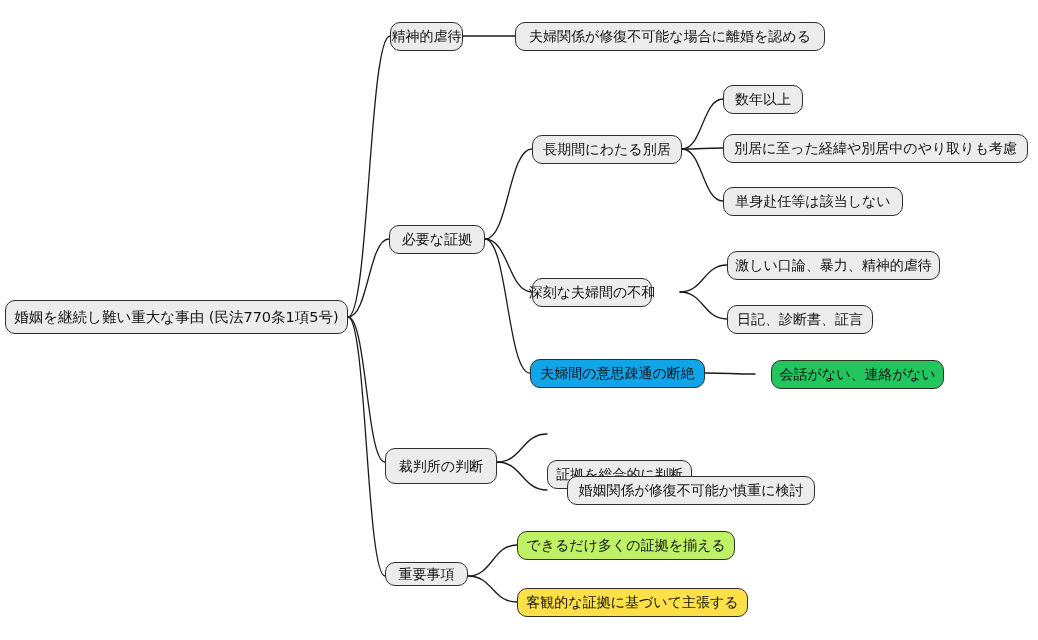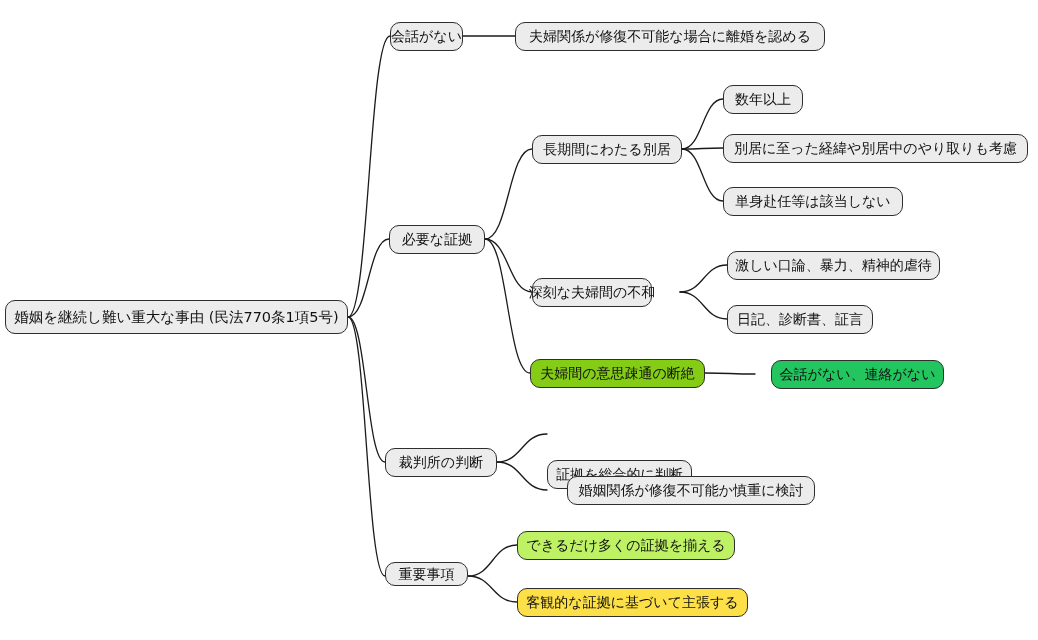--- a/index.html
+++ b/index.html
@@ -71,21 +71,21 @@
       <path d="M 497 462 C 522 462, 522 434, 547 434" stroke="#1a1a1a"></path>
       <path d="M 497 462 C 522 462, 522 490, 547 490" stroke="#1a1a1a"></path>
       <path d="M 468 576 C 492.5 576, 492.5 545, 517 545" stroke="#1a1a1a"></path>
       <path d="M 468 576 C 492.5 576, 492.5 602, 517 602" stroke="#1a1a1a"></path>
     </svg>
 
 <div class="node root" style="left: 5px; top: 300px; width: 343px; height: 34px; background: rgb(236, 236, 236); border-color: rgb(46, 46, 46);">
       <span>婚姻を継続し難い重大な事由 (民法770条1項5号)</span>
     </div>
     <div class="node" style="left: 390px; top: 21.5px; width: 73px; height: 29px; background: rgb(236, 236, 236); border-color: rgb(46, 46, 46);">
-      <span>会話がない</span>
+      <span>精神的虐待</span>
     </div>
     <div class="node" style="left: 515px; top: 21.5px; width: 310px; height: 29px; background: rgb(236, 236, 236); border-color: rgb(46, 46, 46);">
       <span>夫婦関係が修復不可能な場合に離婚を認める</span>
     </div>
     <div class="node" style="left: 389px; top: 224.5px; width: 96px; height: 29px; background: rgb(236, 236, 236); border-color: rgb(46, 46, 46);">
       <span>必要な証拠</span>
     </div>
     <div class="node" style="left: 532px; top: 134.5px; width: 150px; height: 29px; background: rgb(236, 236, 236); border-color: rgb(46, 46, 46);">
       <span>長期間にわたる別居</span>
     </div>
@@ -100,27 +100,27 @@
     </div>
     <div class="node" style="left: 532px; top: 277.5px; width: 120px; height: 29px; background: rgb(236, 236, 236); border-color: rgb(46, 46, 46);">
       <span>深刻な夫婦間の不和</span>
     </div>
     <div class="node" style="left: 727px; top: 250.5px; width: 213px; height: 29px; background: rgb(236, 236, 236); border-color: rgb(46, 46, 46);">
       <span>激しい口論、暴力、精神的虐待</span>
     </div>
     <div class="node" style="left: 727px; top: 304.5px; width: 146px; height: 29px; background: rgb(236, 236, 236); border-color: rgb(46, 46, 46);">
       <span>日記、診断書、証言</span>
     </div>
-    <div class="node" style="left: 530px; top: 358.5px; width: 175px; height: 29px; background: #84cc16; border-color: rgb(46, 46, 46);">
+    <div class="node" style="left: 530px; top: 358.5px; width: 175px; height: 29px; background: #0ea5e9; border-color: rgb(46, 46, 46);">
       <span>夫婦間の意思疎通の断絶</span>
     </div>
     <div class="node" style="left: 771px; top: 359.5px; width: 173px; height: 29px; background: #22c55e; border-color: rgb(46, 46, 46);">
       <span>会話がない、連絡がない</span>
     </div>
-    <div class="node" style="left: 385px; top: 447.5px; width: 112px; height: 29px; background: rgb(236, 236, 236); border-color: rgb(46, 46, 46);">
+    <div class="node" style="left: 385px; top: 447.5px; width: 112px; height: 36px; background: rgb(236, 236, 236); border-color: rgb(46, 46, 46);">
       <span>裁判所の判断</span>
     </div>
     <div class="node" style="left: 547px; top: 419.5px; width: 145px; height: 29px; background: rgb(236, 236, 236); border-color: rgb(46, 46, 46); margin-top: 40px;">
       <span>証拠を総合的に判断</span>
     </div>
     <div class="node" style="left: 567px; top: 475.5px; width: 248px; height: 29px; background: rgb(236, 236, 236); border-color: rgb(46, 46, 46);">
       <span>婚姻関係が修復不可能か慎重に検討</span>
     </div>
     <div class="node" style="left: 385px; top: 561.5px; width: 83px; height: 24px; background: rgb(236, 236, 236); border-color: rgb(46, 46, 46);">
       <span>重要事項</span>

